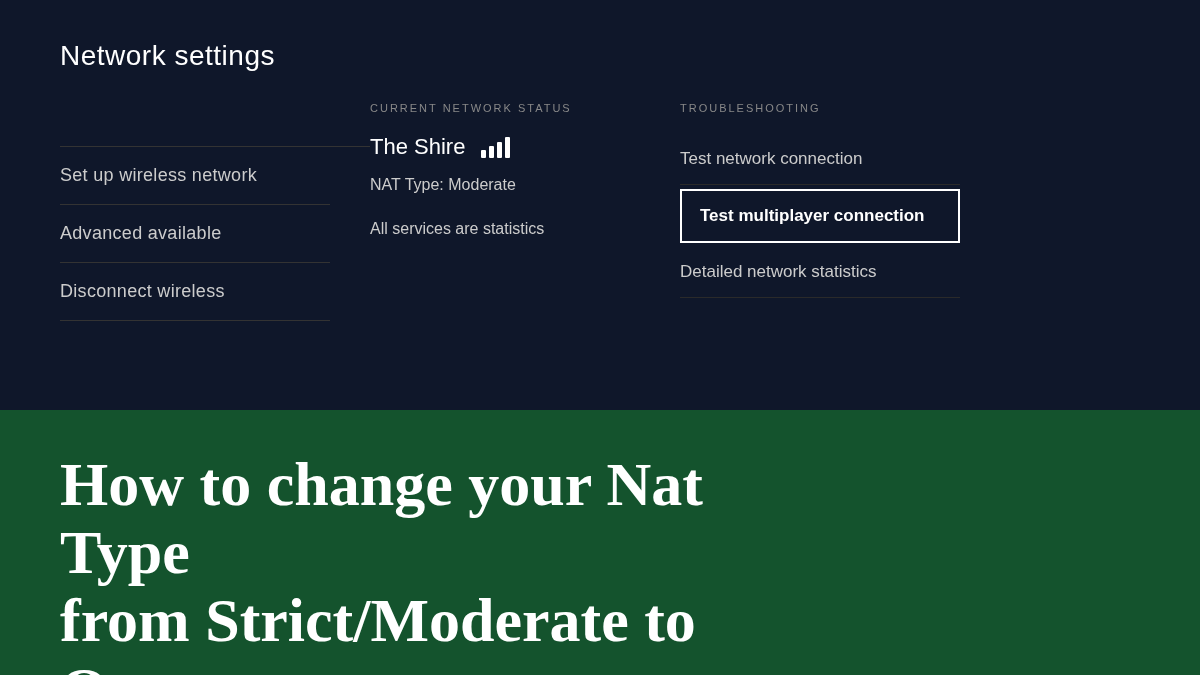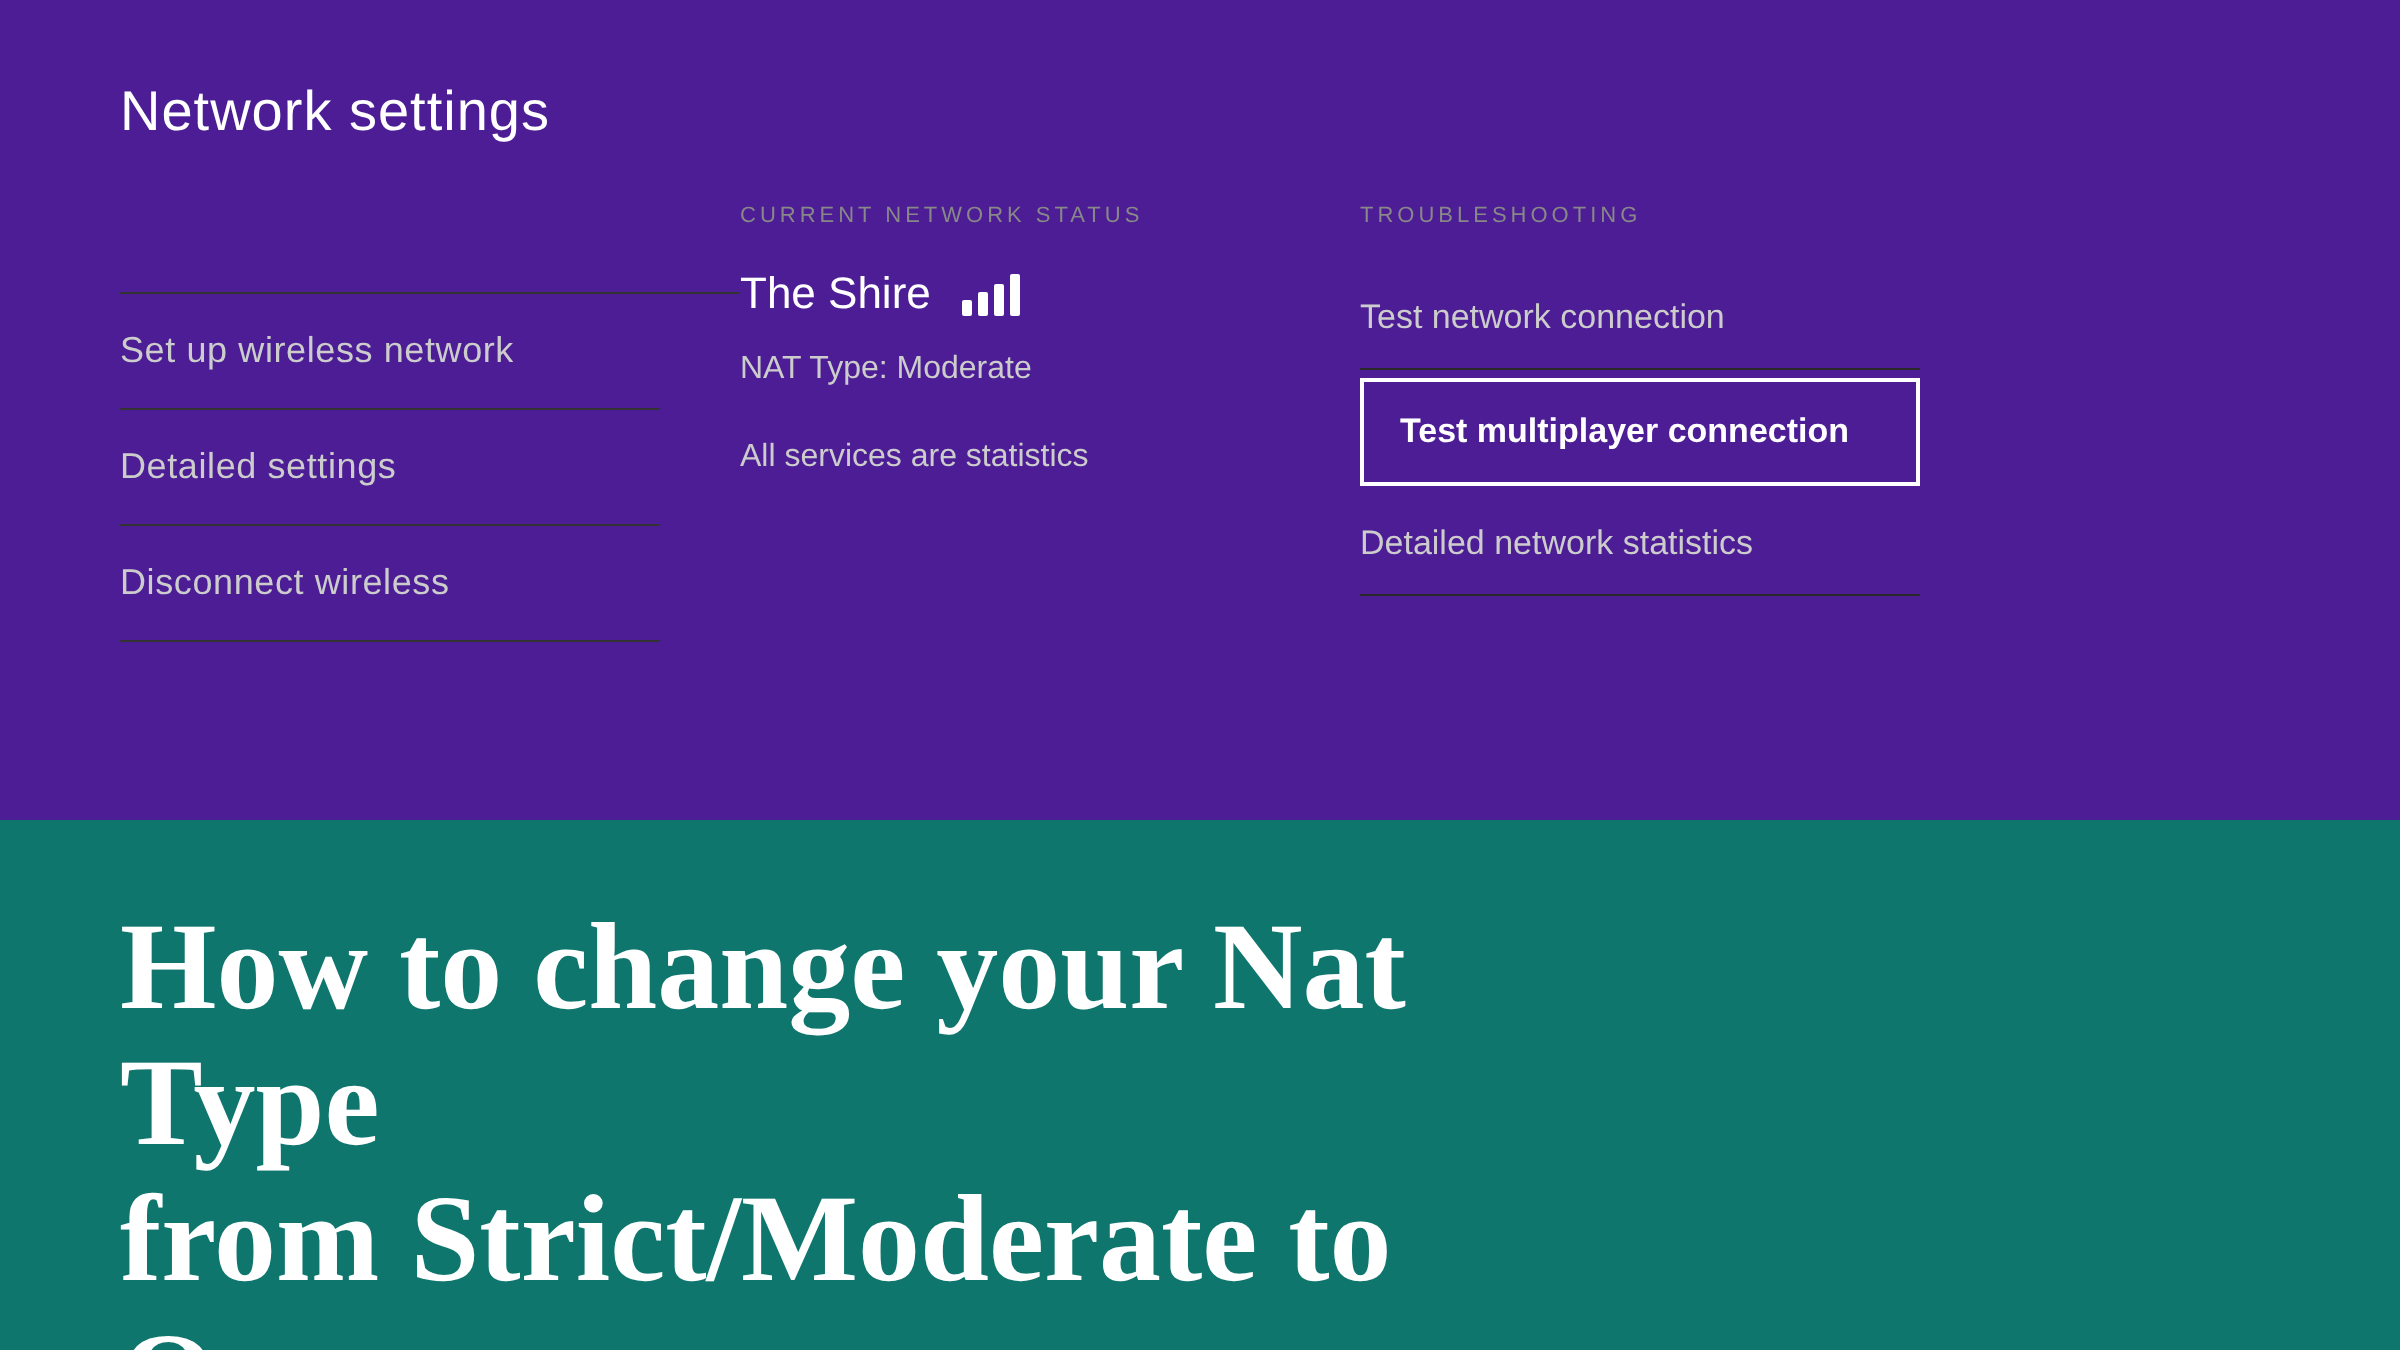--- a/index.html
+++ b/index.html
@@ -17,21 +17,21 @@
       overflow: hidden;
       position: relative;
     }
 
     .top-section {
       position: absolute;
       top: 0;
       left: 0;
       right: 0;
       height: 410px;
-      background-color: #4c1d95;
+      background-color: #0f172a;
       padding: 40px 60px 0 60px;
     }
 
     .page-title {
       font-size: 28px;
       font-weight: 300;
       color: #ffffff;
       margin-bottom: 30px;
       letter-spacing: 0.5px;
     }
@@ -110,21 +110,21 @@
       flex: 1;
       padding-top: 0;
     }
 
     .bottom-section {
       position: absolute;
       bottom: 0;
       left: 0;
       right: 0;
       height: 265px;
-      background-color: #0f766e;
+      background-color: #14532d;
       padding: 40px 60px;
       display: flex;
       align-items: flex-start;
     }
 
     .bottom-text {
       font-size: 62px;
       font-weight: 900;
       color: #ffffff;
       line-height: 1.1;
@@ -209,21 +209,21 @@
   <h1 class="page-title">Network settings</h1>
 
   <div class="content-area">
 
     <div class="left-column">
       <div class="menu-items-container">
         <div class="menu-item-wrapper">
           <span class="menu-item-inner">Set up wireless network</span>
         </div>
         <div class="menu-item-wrapper">
-          <span class="menu-item-inner">Detailed settings</span>
+          <span class="menu-item-inner">Advanced available</span>
         </div>
         <div class="menu-item-wrapper">
           <span class="menu-item-inner">Disconnect wireless</span>
         </div>
       </div>
     </div>
 
     <div class="middle-column">
       <div class="section-label">CURRENT NETWORK STATUS</div>
 

